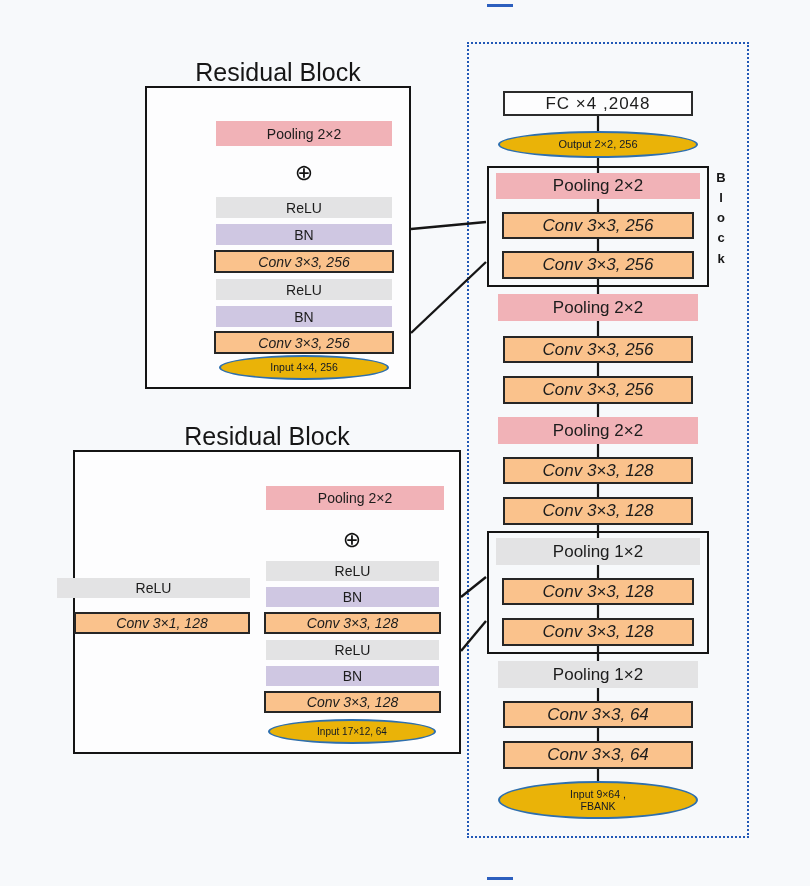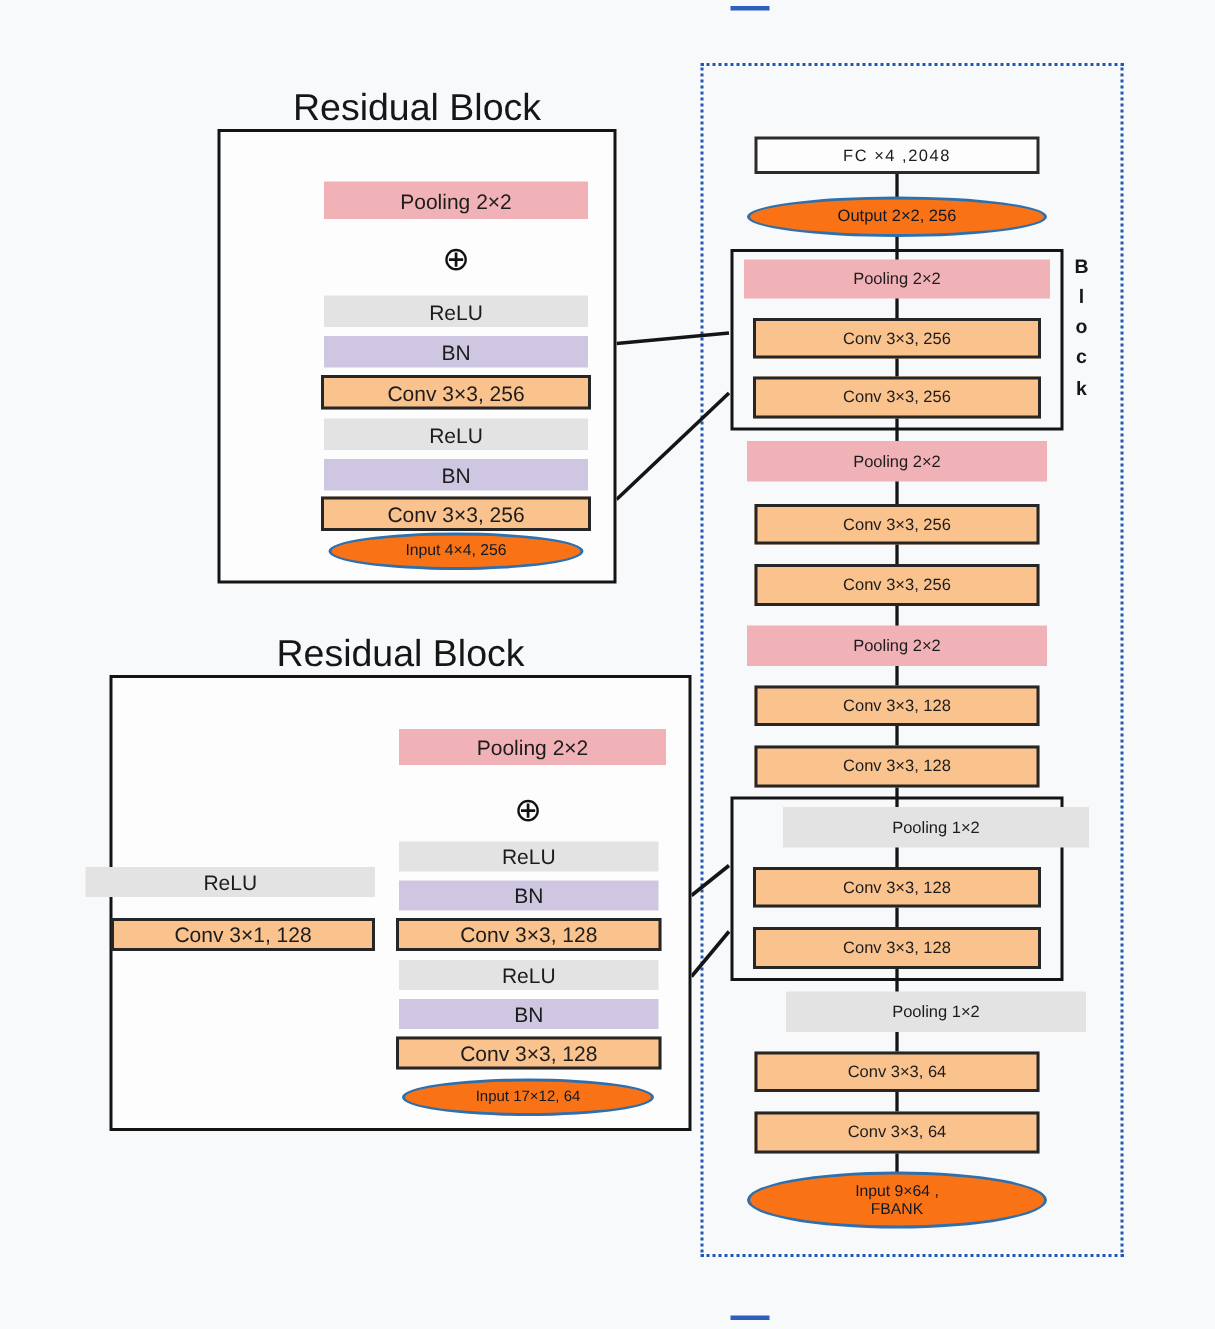--- a/index.html
+++ b/index.html
@@ -1,29 +1,29 @@
 <!DOCTYPE html>
 <html><head>
 <meta charset="utf-8">
 <style>
   html,body{margin:0;padding:0;}
   body{font-family:"Liberation Sans", sans-serif; background:#eef1f5;}
   .canvas{position:relative; width:810px; height:886px; background:#f7f9fb; overflow:hidden;}
   svg.lines{position:absolute; left:0; top:0; z-index:1;}
   .box{position:absolute; z-index:2; display:flex; align-items:center; justify-content:center;
-       box-sizing:border-box; font-size:11px; color:#1c1c1c; white-space:nowrap;}
+       box-sizing:border-box; font-size:17px; color:#1c1c1c; white-space:nowrap;}
   .small{font-size:14px;}
   .pink{background:#f1b2b7;}
-  .grayp{background:#e3e3e4;margin-left:26px;}
+  .grayp{background:#e3e3e4;}
   .relu{background:#e3e3e4;}
   .bn{background:#cfc7e2;}
-  .conv{background:#fac28c; border:2px solid #262626;}
+  .conv{background:#fac28c; border:2px solid #262626;font-style:italic;}
   .fcbox{background:#fdfdfe; border:2px solid #2b2b2b; letter-spacing:1px;}
   .ellipse{position:absolute; z-index:2; display:flex; flex-direction:column; align-items:center; justify-content:center;
-           border-radius:50%; background:#f97316; border:2px solid #2e6fae; box-sizing:border-box;
+           border-radius:50%; background:#eab308; border:2px solid #2e6fae; box-sizing:border-box;
            color:#101826; font-size:10.5px; line-height:1.15; text-align:center;}
   .outer-frame{position:absolute; z-index:1; box-sizing:border-box; border:2px solid #141414; background:#fdfdfe;}
   .block-frame{position:absolute; z-index:1; box-sizing:border-box; border:2px solid #141414; background:transparent;}
   .dotted-frame{position:absolute; z-index:0; box-sizing:border-box; border:2px dotted #2158b6; background:transparent;}
   .title{position:absolute; z-index:2; text-align:center; font-size:25px; color:#161616;}
   .oplus{position:absolute; z-index:3; display:flex; align-items:center; justify-content:center;
          width:22px; height:22px; border-radius:50%; background:#fdfdfe; font-size:22px; color:#111; line-height:22px;}
   .block-label{position:absolute; z-index:2; white-space:pre-line; font-weight:bold; font-size:13px;
                line-height:1.55; text-align:center; color:#161616;}
   .artifact{position:absolute; z-index:0; background:#2c5fbe;}

